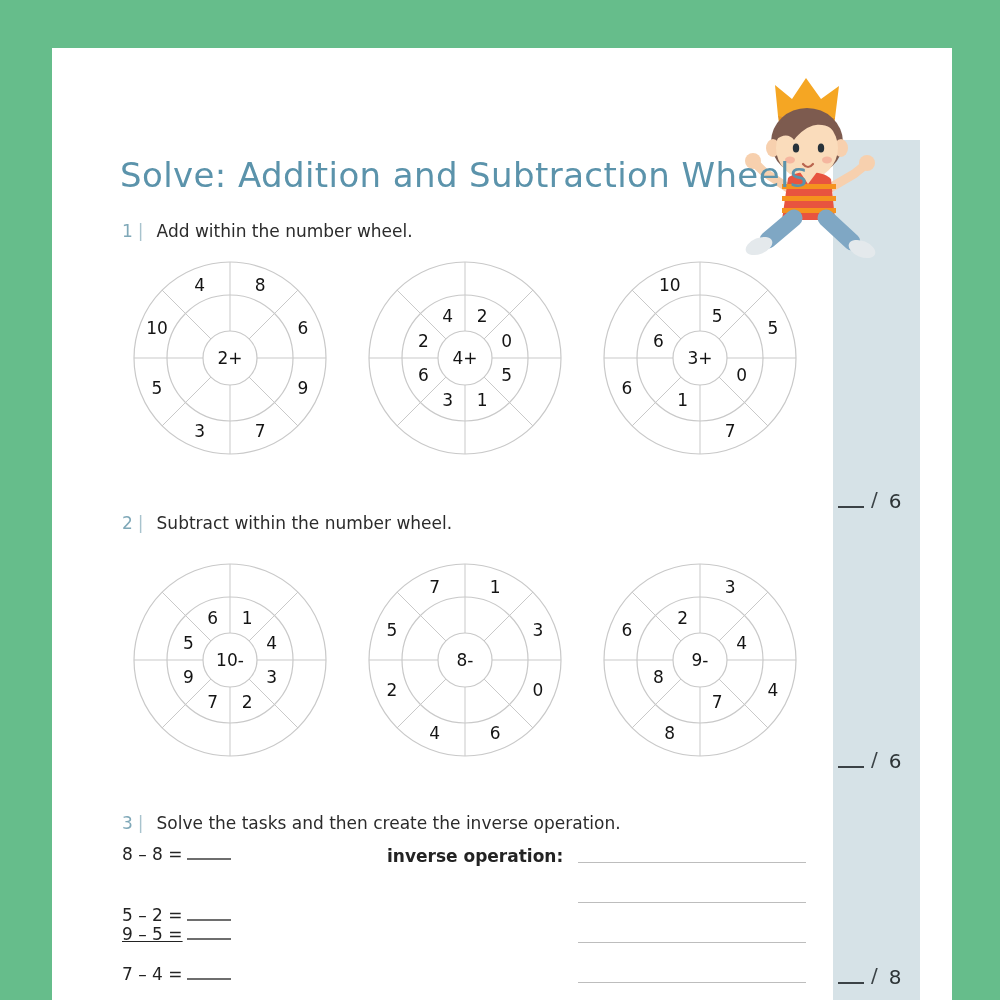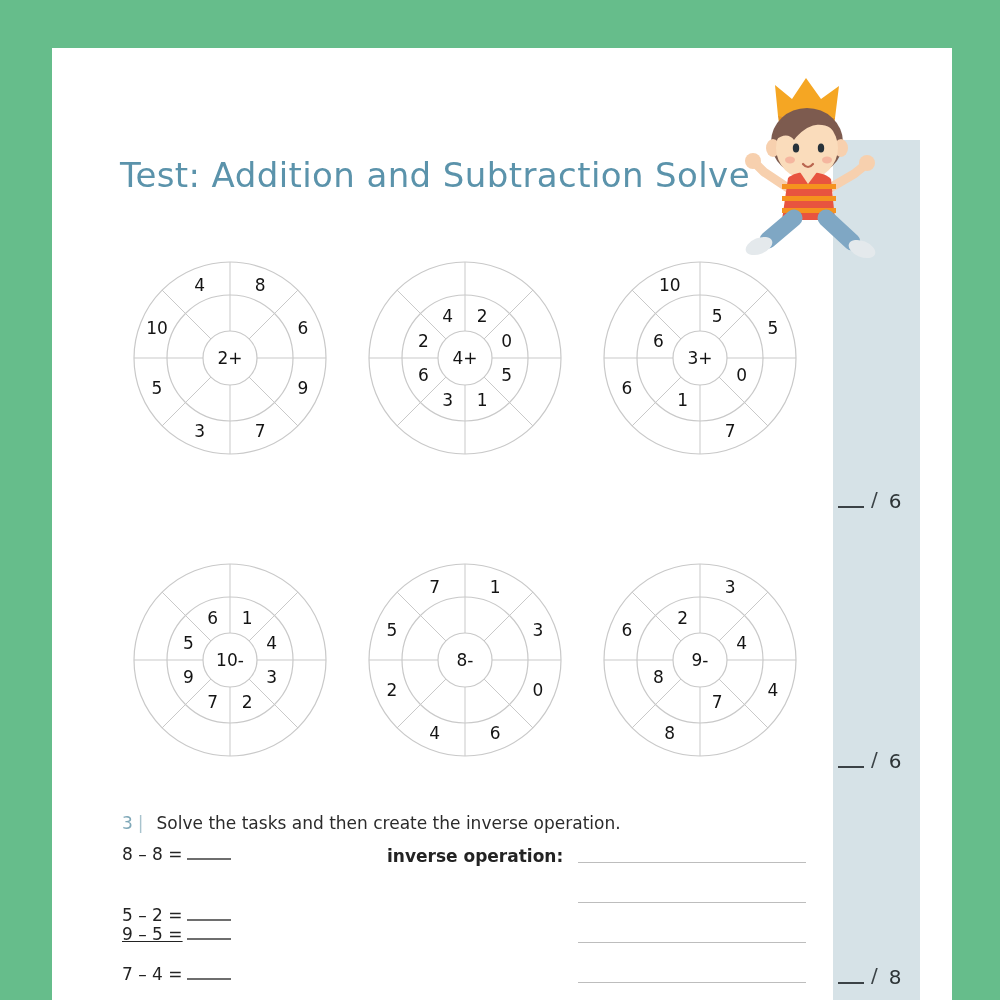--- a/index.html
+++ b/index.html
@@ -134,23 +134,29 @@
       </g>
       <path d="M58 100 L66 112 L75 100 Z" fill="#fadcbb"></path>
 
       <path d="M52 146 L26 168" stroke="#7fa7c4" stroke-width="17" fill="none" stroke-linecap="round"></path>
       <path d="M84 146 L110 170" stroke="#7fa7c4" stroke-width="17" fill="none" stroke-linecap="round"></path>
       <ellipse cx="17" cy="174" rx="14" ry="8" fill="#e4e9ec" transform="rotate(-22 17 174)"></ellipse>
       <ellipse cx="120" cy="177" rx="14" ry="8" fill="#e4e9ec" transform="rotate(22 120 177)"></ellipse>
     </svg>
   </div>
 
-  <div class="title">Test: Addition and Subtraction Solve</div>
-
-
+  <div class="title">Solve: Addition and Subtraction Wheels</div>
+
+  <div class="task-head" style="left:122px;top:221px;">
+    <span class="num">1</span><span class="bar">|</span><span>Add within the number wheel.</span>
+  </div>
+
+  <div class="task-head" style="left:122px;top:513px;">
+    <span class="num">2</span><span class="bar">|</span><span>Subtract within the number wheel.</span>
+  </div>
 
   <div class="task-head" style="left:122px;top:805px;margin-top:8px;">
     <span class="num">3</span><span class="bar">|</span><span>Solve the tasks and then create the inverse operation.</span>
   </div>
 
   <div class="wheel" id="w0" style="left:130px;top:258px;">
       <svg viewBox="0 0 200 200" width="200" height="200">
         <line x1="127.00" y1="100.00" x2="196.00" y2="100.00" stroke="#c9c9c9" stroke-width="1"></line>
         <line x1="119.09" y1="80.91" x2="167.88" y2="32.12" stroke="#c9c9c9" stroke-width="1"></line>
         <line x1="100.00" y1="73.00" x2="100.00" y2="4.00" stroke="#c9c9c9" stroke-width="1"></line>

